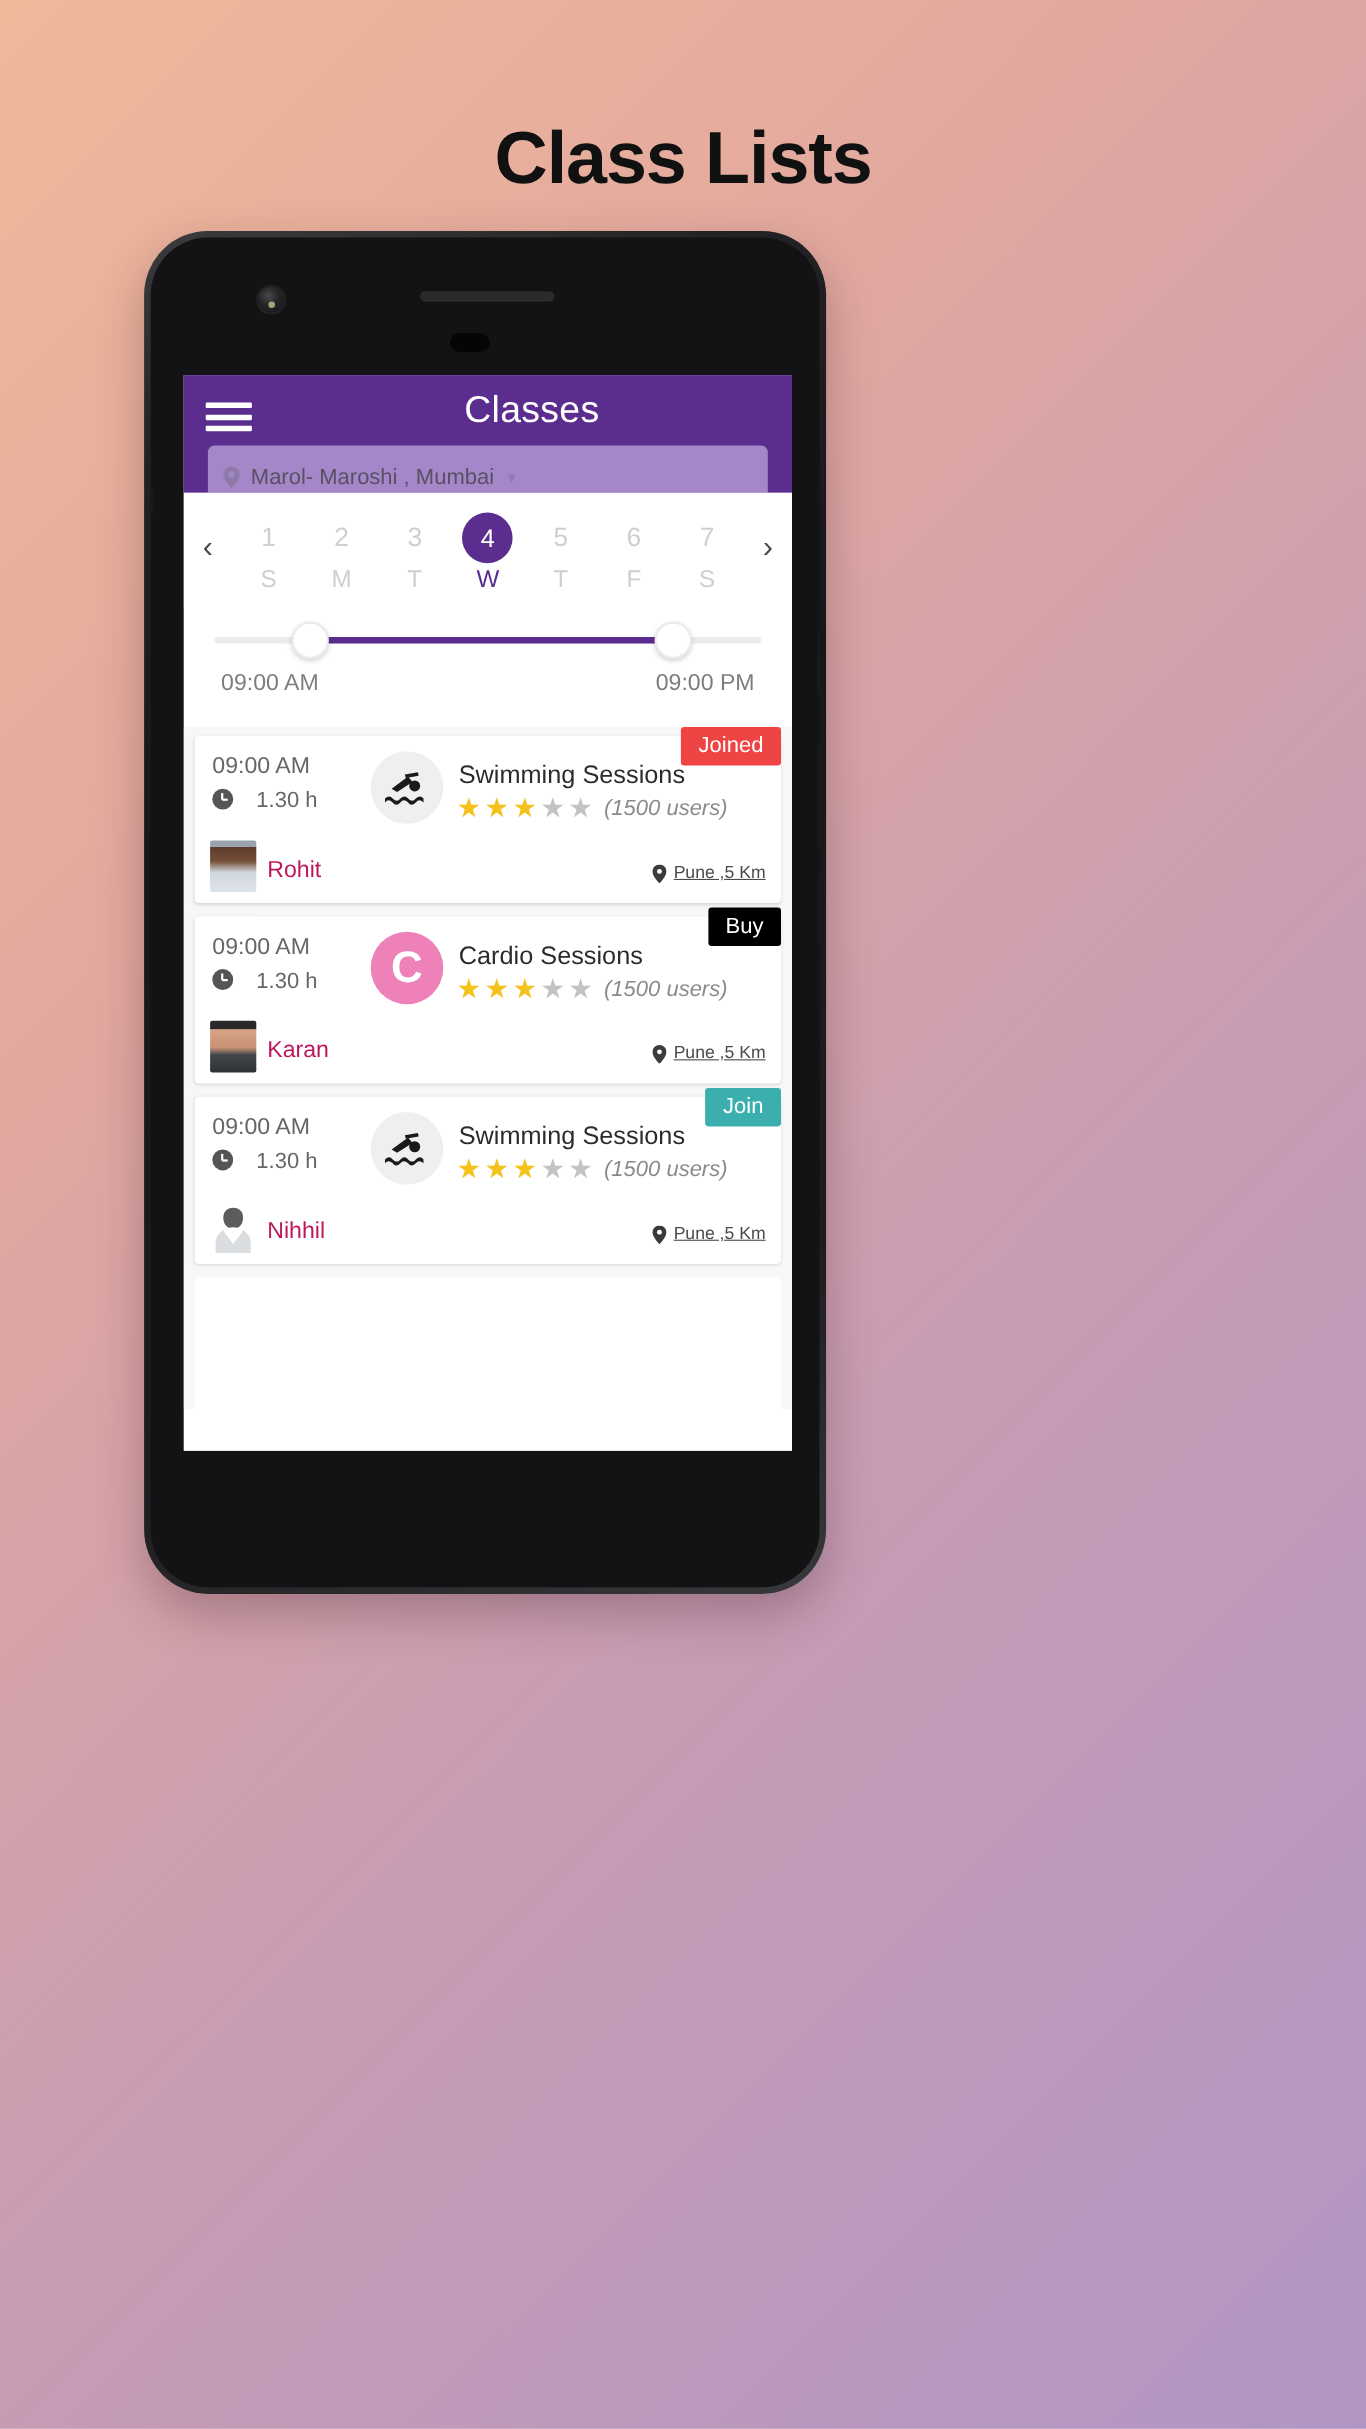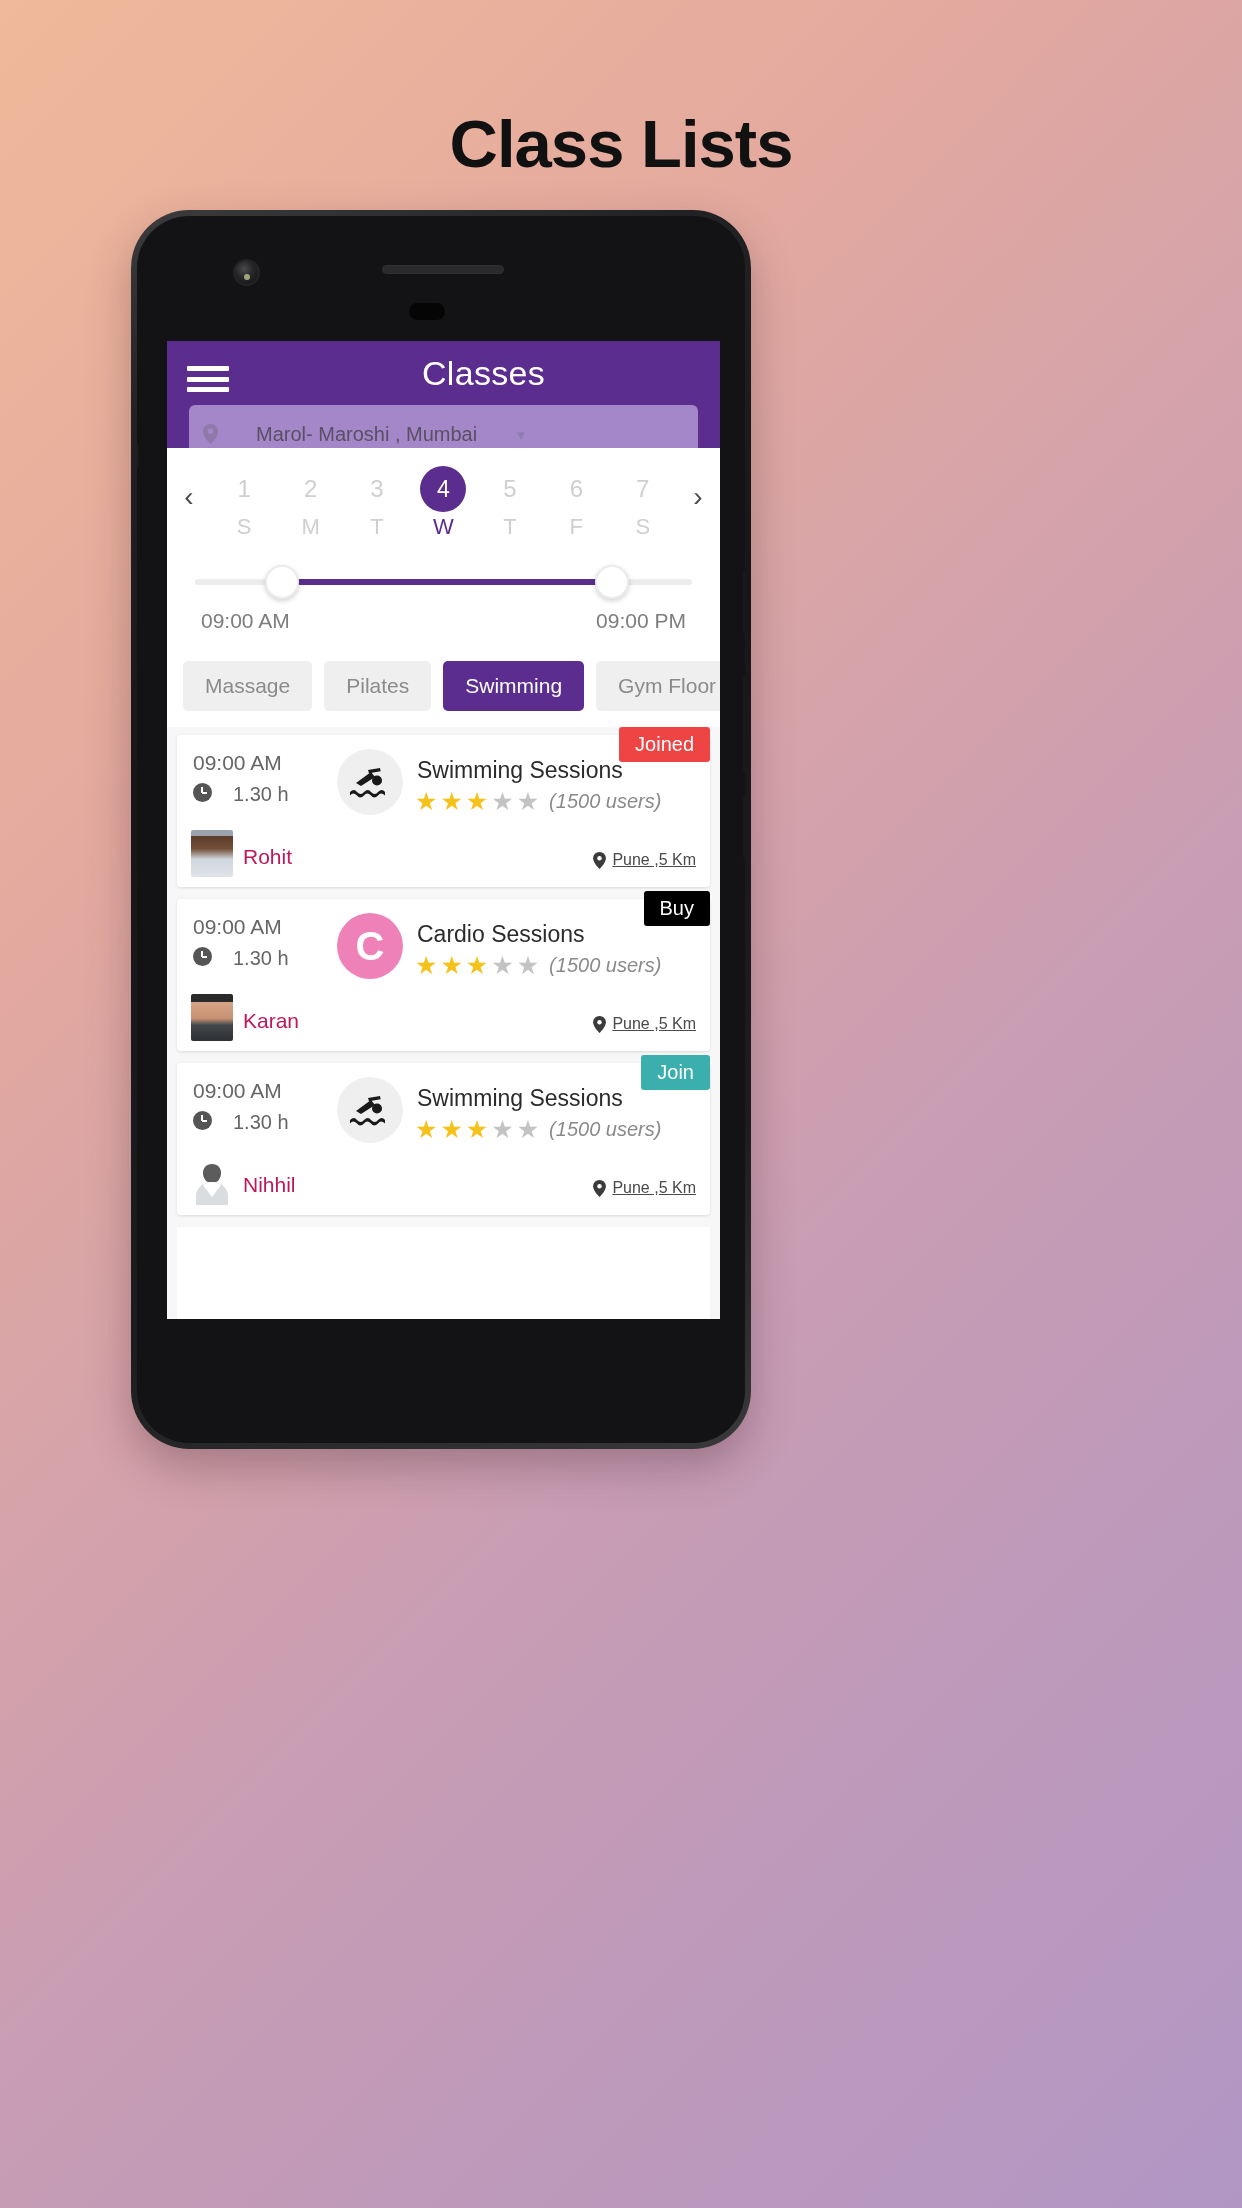--- a/index.html
+++ b/index.html
@@ -144,21 +144,20 @@
     position: absolute;
     left: 22px; top: 64px;
     width: 509px;
     height: 58px;
     background: #a487c9;
     border-radius: 6px;
     display: flex;
     align-items: center;
     padding: 0 14px;
     cursor: pointer;
-    gap: 28px;
   }
   .loc-pin {
     width: 15px; height: 20px;
     position: relative;
     margin-right: 10px;
     flex: 0 0 auto;
   }
   .loc-pin svg { display:block; }
   .loc-text {
     font-size: 20px;
@@ -500,27 +499,20 @@
           <div class="track-fill"></div>
           <div class="knob left"></div>
           <div class="knob right"></div>
         </div>
         <div class="time-labels">
           <span>09:00 AM</span>
           <span>09:00 PM</span>
         </div>
       </div>
 
-      <div class="chips">
-        <div class="chip">Massage</div>
-        <div class="chip">Pilates</div>
-        <div class="chip active">Swimming</div>
-        <div class="chip">Gym Floor</div>
-
-      </div>
 
       <div class="list">
 
         <div class="card">
           <div class="card-badge" style="background:#ef4444">Joined</div>
           <div class="card-time">09:00 AM</div>
           <div class="card-dur">
             <span class="clock-ico"></span>
             <span>1.30 h</span>
           </div>

